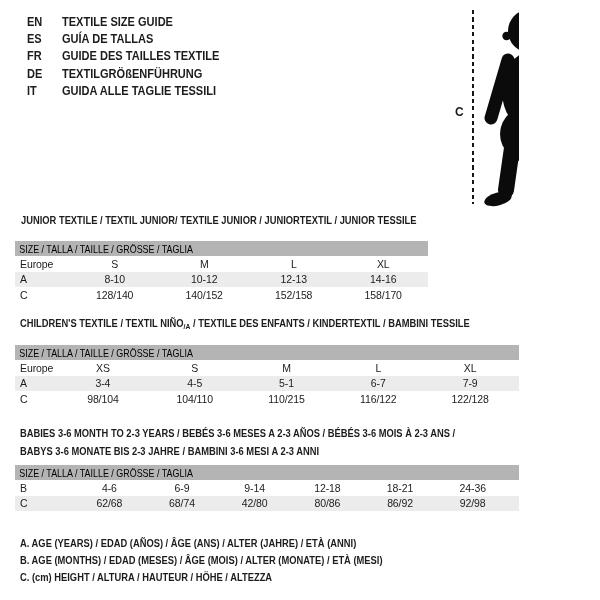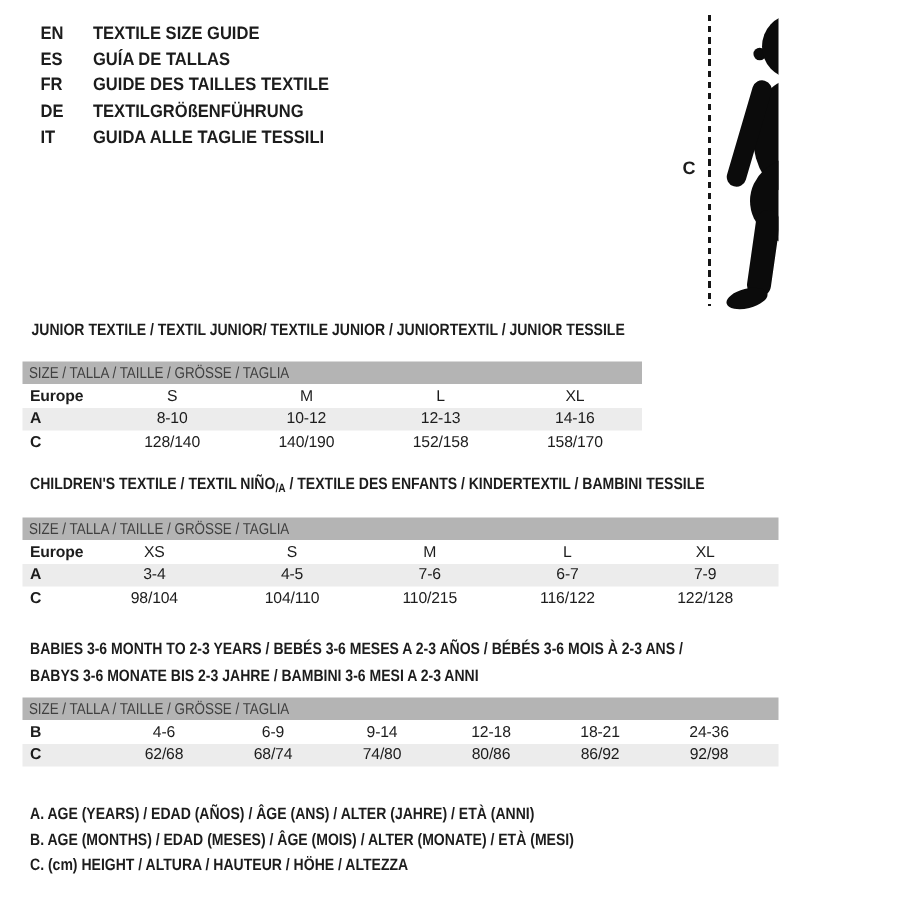--- a/index.html
+++ b/index.html
@@ -24,25 +24,25 @@
   #junior-title{left:21px;top:214px;}
   #children-title{left:20px;top:317px;}
   #babies-title{left:20px;top:424px;line-height:18px;}
   .sub{font-size:8px;vertical-align:-2px;}
 
   
   .table{position:absolute;left:15px;}
   #junior-table{top:241px;width:413px;}
   #children-table{top:345px;width:570px;}
   #babies-table{top:465px;width:570px;}
-  .thead{height:15px;background:#b4b4b4;display:flex;align-items:center;color:#404040;}
+  .thead{height:15px;background:#b4b4b4;display:flex;align-items:center;color:#000000;}
   .thead .hd{padding-left:5px;font-size:10.5px;transform:scaleX(.85);transform-origin:left center;white-space:nowrap;}
   .trow{display:flex;align-items:center;height:15.5px;font-size:10.5px;letter-spacing:-0.1px;box-sizing:border-box;}
   .trow.stripe{background:#ececec;}
-  .rlabel{padding-left:5px;box-sizing:border-box;flex:0 0 auto;font-weight:bold;}
+  .rlabel{padding-left:5px;box-sizing:border-box;flex:0 0 auto;}
   .t1 .rlabel{width:55px;}
   .t2 .rlabel{width:42px;}
   .t3 .rlabel{width:58px;}
   .t2 .trow{padding-right:69px;}
   .t3 .trow{padding-right:76px;}
   .cell{flex:1;text-align:center;}
 
   
   .footnotes{position:absolute;left:20px;top:535px;font-size:11px;font-weight:700;
              line-height:16.8px;transform:scaleX(.85);transform-origin:left top;white-space:nowrap;}
@@ -117,21 +117,21 @@
     <div class="trow stripe">
       <span class="rlabel">A</span>
       <span class="cell">8-10</span>
       <span class="cell">10-12</span>
       <span class="cell">12-13</span>
       <span class="cell">14-16</span>
     </div>
     <div class="trow">
       <span class="rlabel">C</span>
       <span class="cell">128/140</span>
-      <span class="cell">140/190</span>
+      <span class="cell">140/152</span>
       <span class="cell">152/158</span>
       <span class="cell">158/170</span>
     </div>
   </div>
 
   <div class="sec-title" id="children-title"><span>CHILDREN'S TEXTILE / TEXTIL NIÑO</span><span class="sub">/A</span><span> / TEXTILE DES ENFANTS / KINDERTEXTIL / BAMBINI TESSILE</span></div>
   <div class="table t2" id="children-table">
     <div class="thead">
       <span class="hd">SIZE / TALLA / TAILLE / GRÖSSE / TAGLIA</span>
     </div>
@@ -140,21 +140,21 @@
       <span class="cell">XS</span>
       <span class="cell">S</span>
       <span class="cell">M</span>
       <span class="cell">L</span>
       <span class="cell">XL</span>
     </div>
     <div class="trow stripe">
       <span class="rlabel">A</span>
       <span class="cell">3-4</span>
       <span class="cell">4-5</span>
-      <span class="cell">7-6</span>
+      <span class="cell">5-1</span>
       <span class="cell">6-7</span>
       <span class="cell">7-9</span>
     </div>
     <div class="trow">
       <span class="rlabel">C</span>
       <span class="cell">98/104</span>
       <span class="cell">104/110</span>
       <span class="cell">110/215</span>
       <span class="cell">116/122</span>
       <span class="cell">122/128</span>
@@ -175,21 +175,21 @@
       <span class="cell">6-9</span>
       <span class="cell">9-14</span>
       <span class="cell">12-18</span>
       <span class="cell">18-21</span>
       <span class="cell">24-36</span>
     </div>
     <div class="trow stripe">
       <span class="rlabel">C</span>
       <span class="cell">62/68</span>
       <span class="cell">68/74</span>
-      <span class="cell">74/80</span>
+      <span class="cell">42/80</span>
       <span class="cell">80/86</span>
       <span class="cell">86/92</span>
       <span class="cell">92/98</span>
     </div>
   </div>
 
   <div class="footnotes">
     <div>A. AGE (YEARS) / EDAD (AÑOS) / ÂGE (ANS) / ALTER (JAHRE) / ETÀ (ANNI)</div>
     <div>B. AGE (MONTHS) / EDAD (MESES) / ÂGE (MOIS) / ALTER (MONATE) / ETÀ (MESI)</div>
     <div>C. (cm) HEIGHT / ALTURA / HAUTEUR / HÖHE / ALTEZZA</div>

